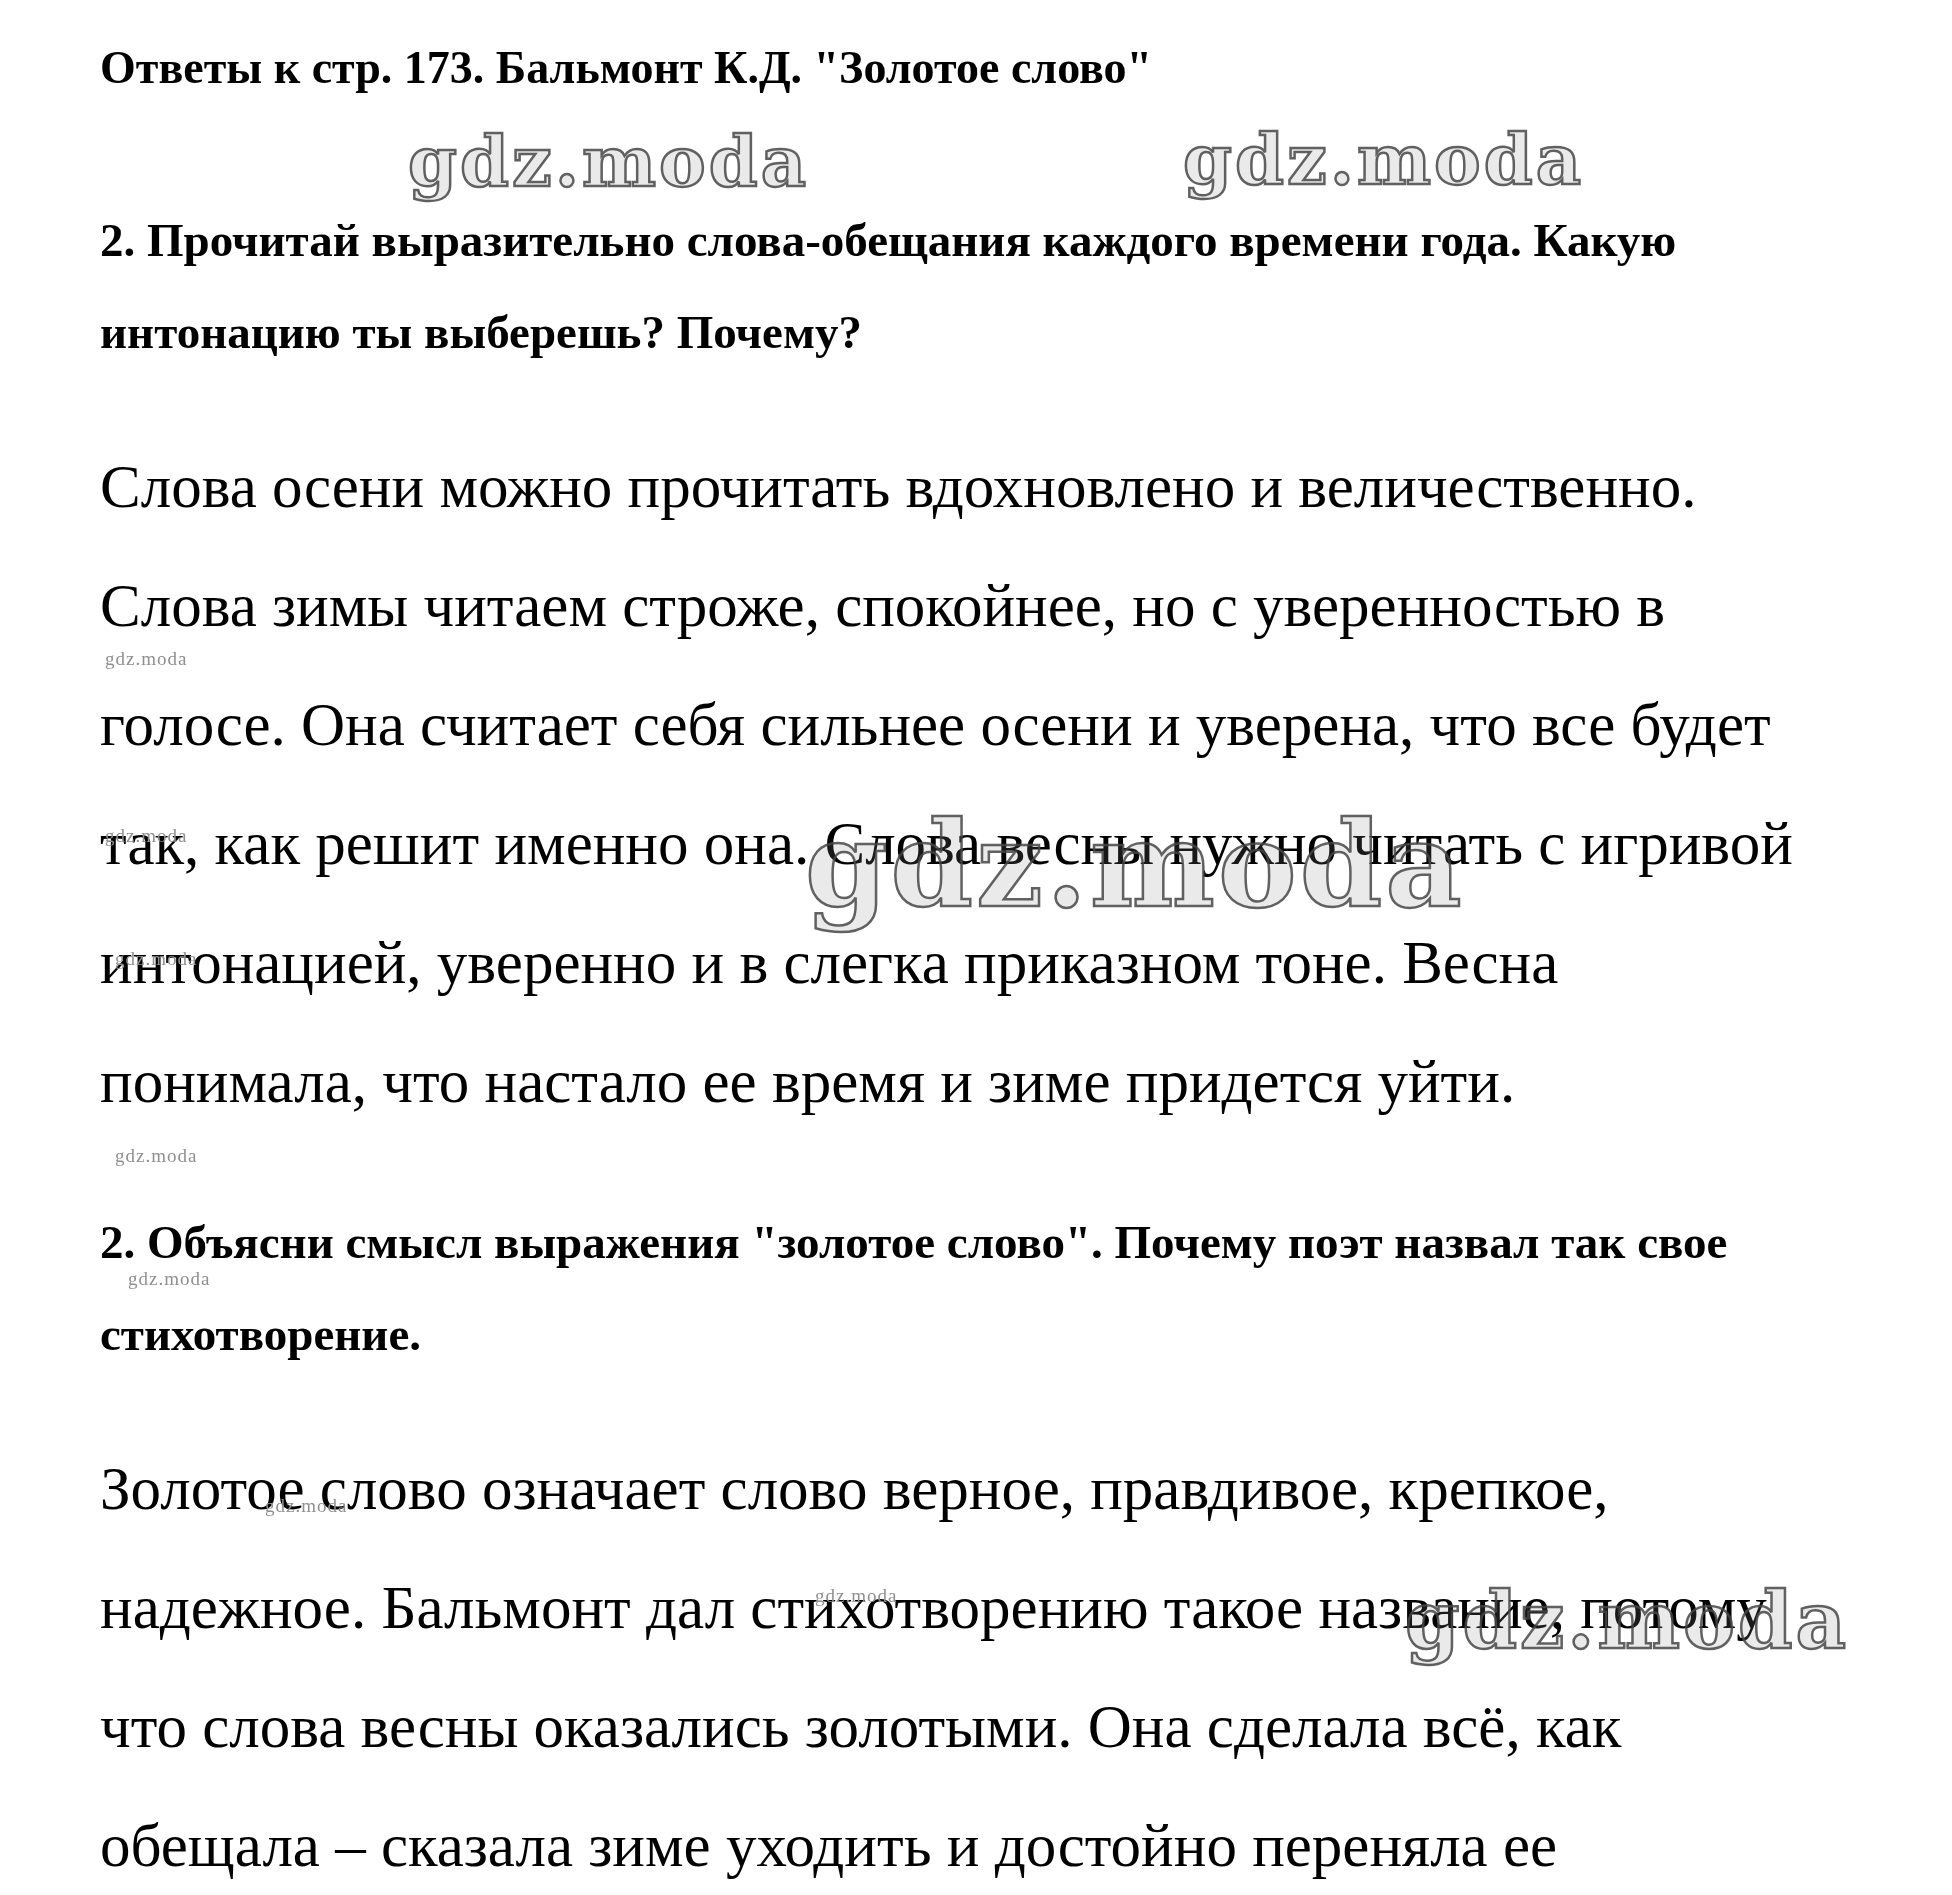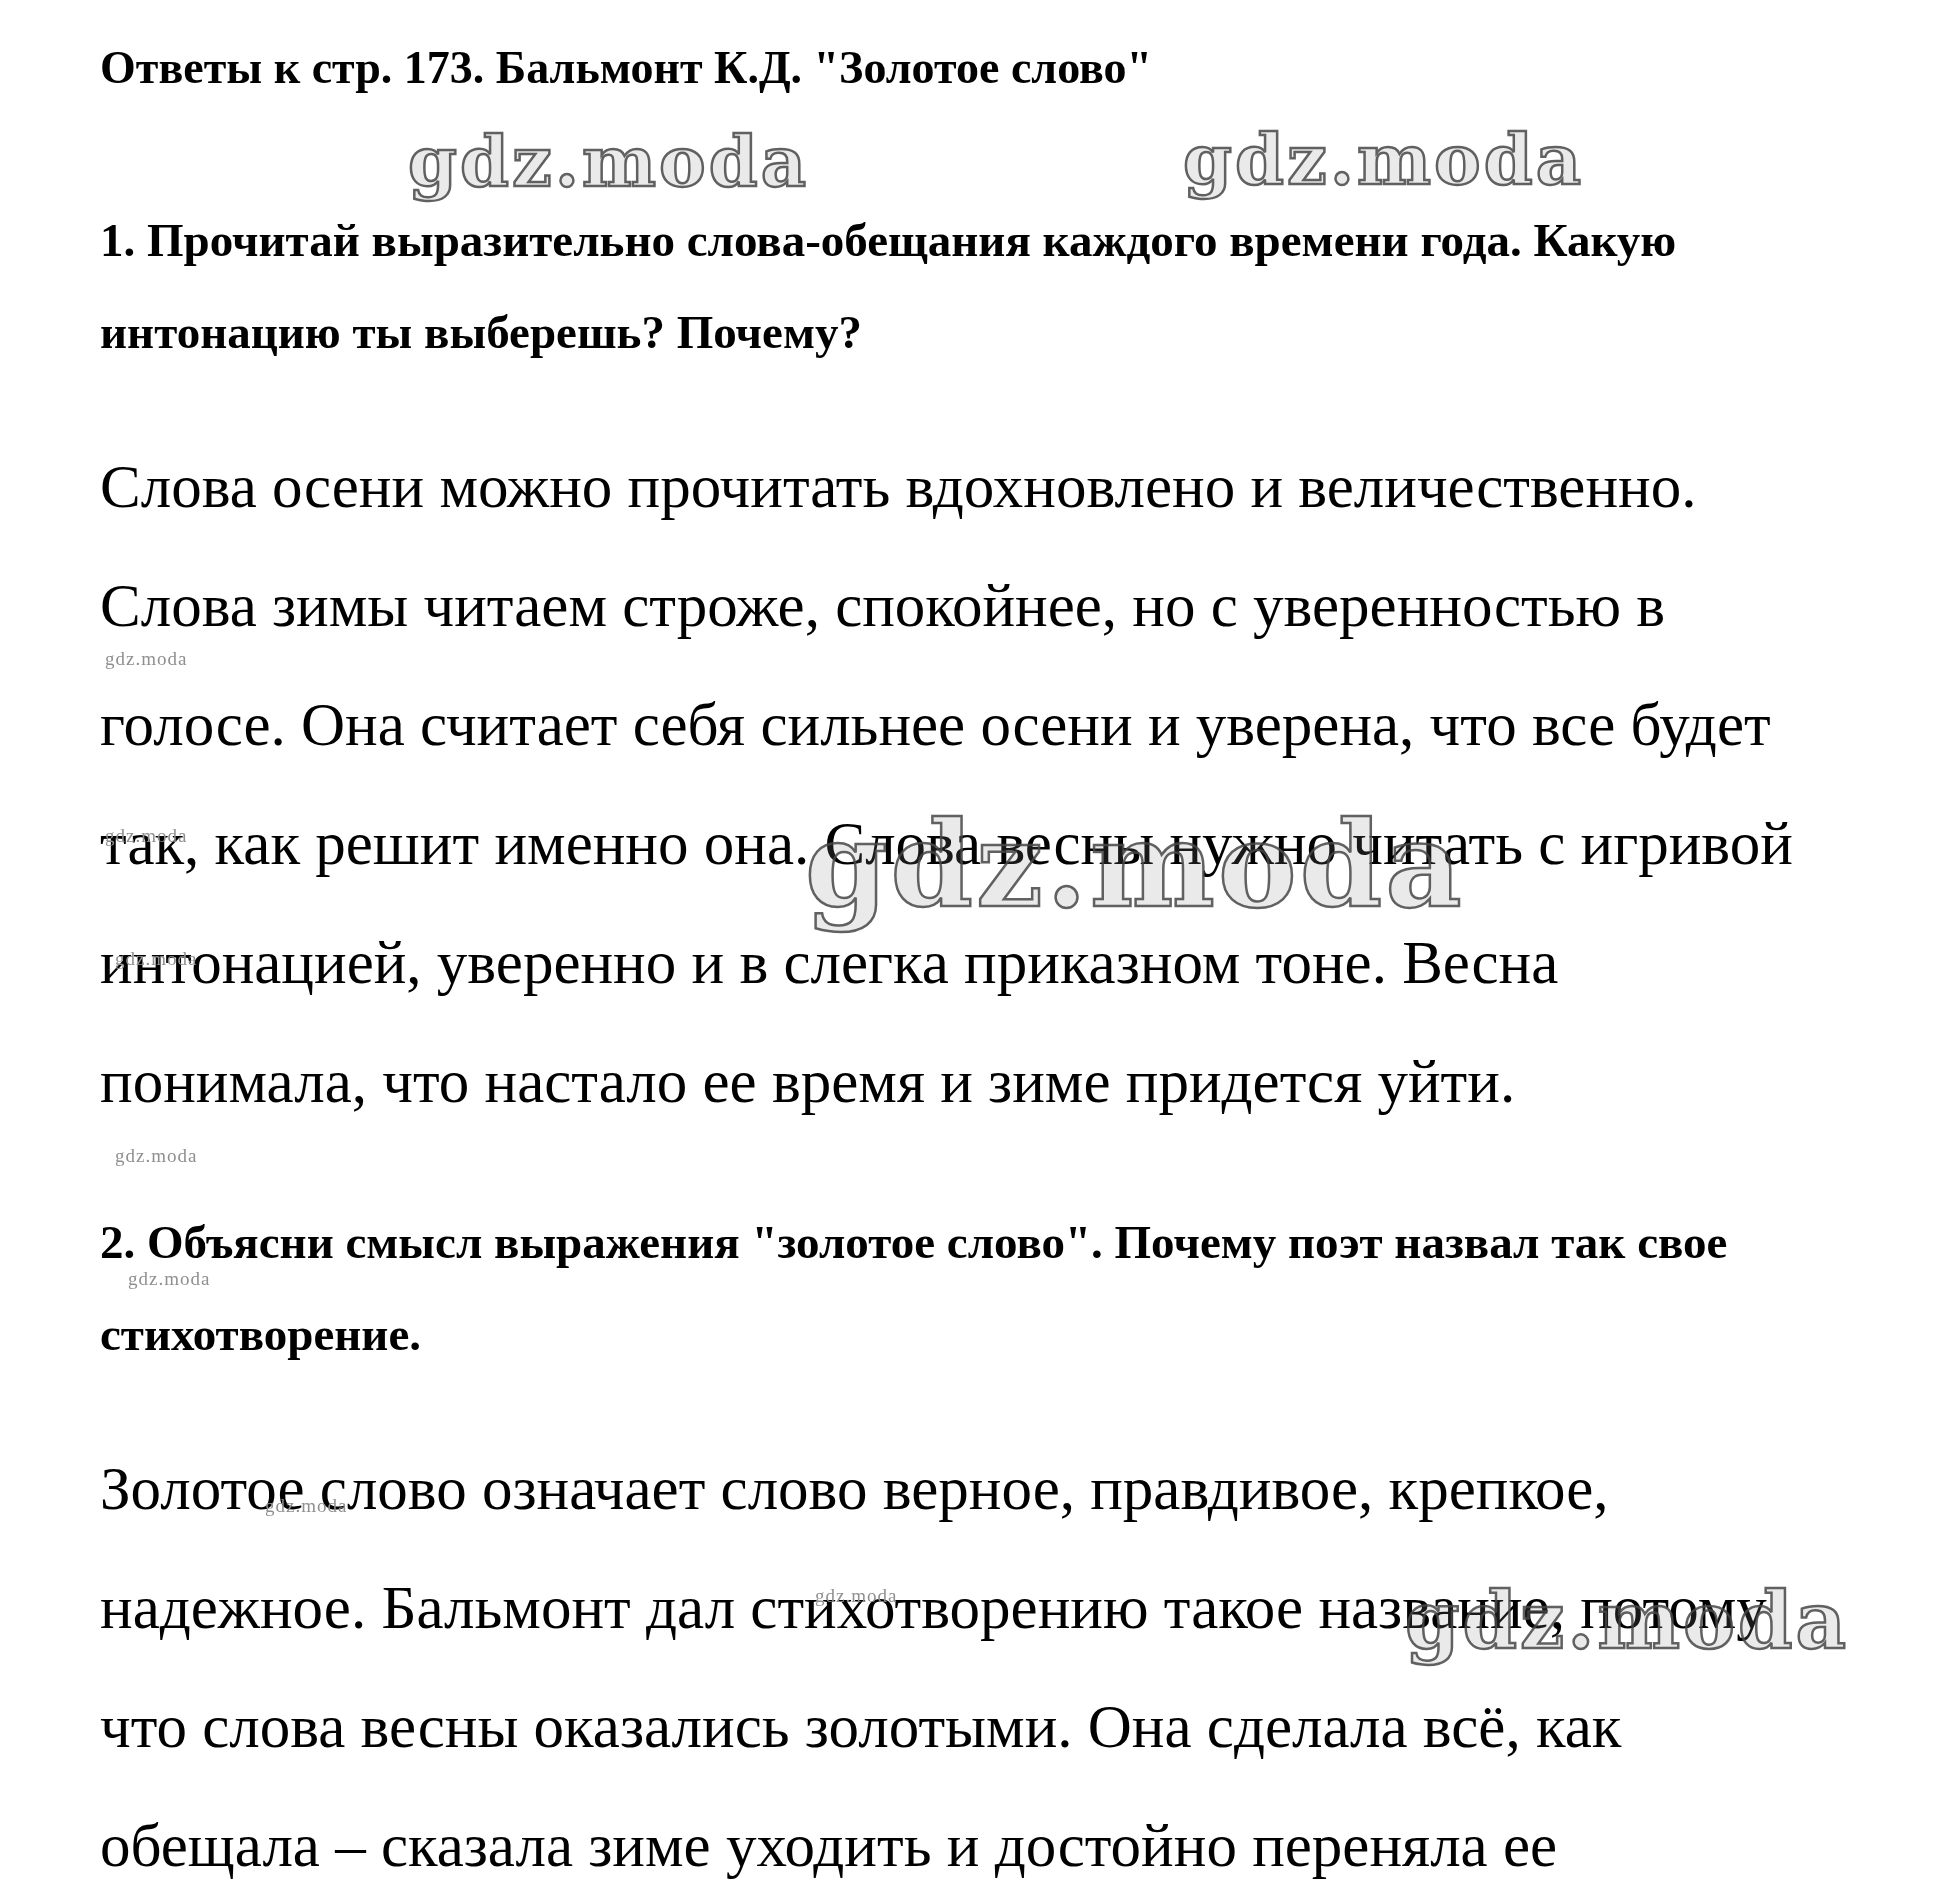--- a/index.html
+++ b/index.html
@@ -69,21 +69,21 @@
   }
 </style>
 </head>
 <body>
 
 <div class="page">
 
   <div class="content">
     <h1 class="title">Ответы к стр. 173. Бальмонт К.Д. "Золотое слово"</h1>
 
-    <p class="question">1. Прочитай выразительно слова-обещания каждого времени года. Какую интонацию ты выберешь? Почему?</p>
+    <p class="question">2. Прочитай выразительно слова-обещания каждого времени года. Какую интонацию ты выберешь? Почему?</p>
 
     <p class="answer">Слова осени можно прочитать вдохновлено и величественно. Слова зимы читаем строже, спокойнее, но с уверенностью в голосе. Она считает себя сильнее осени и уверена, что все будет так, как решит именно она. Слова весны нужно читать с игривой интонацией, уверенно и в слегка приказном тоне. Весна понимала, что настало ее время и зиме придется уйти.</p>
 
     <p class="question">2. Объясни смысл выражения "золотое слово". Почему поэт назвал так свое стихотворение.</p>
 
     <p class="answer">Золотое слово означает слово верное, правдивое, крепкое, надежное. Бальмонт дал стихотворению такое название, потому что слова весны оказались золотыми. Она сделала всё, как обещала – сказала зиме уходить и достойно переняла ее владения. Благодаря этому вся природа зажила новой жизнью, и хотя зима была сильной, справиться с обещанием весны она не смогла.</p>
   </div>
 
   <span class="wm" style="left:408px; top:120px; font-size:70px;">gdz.moda</span>
 

